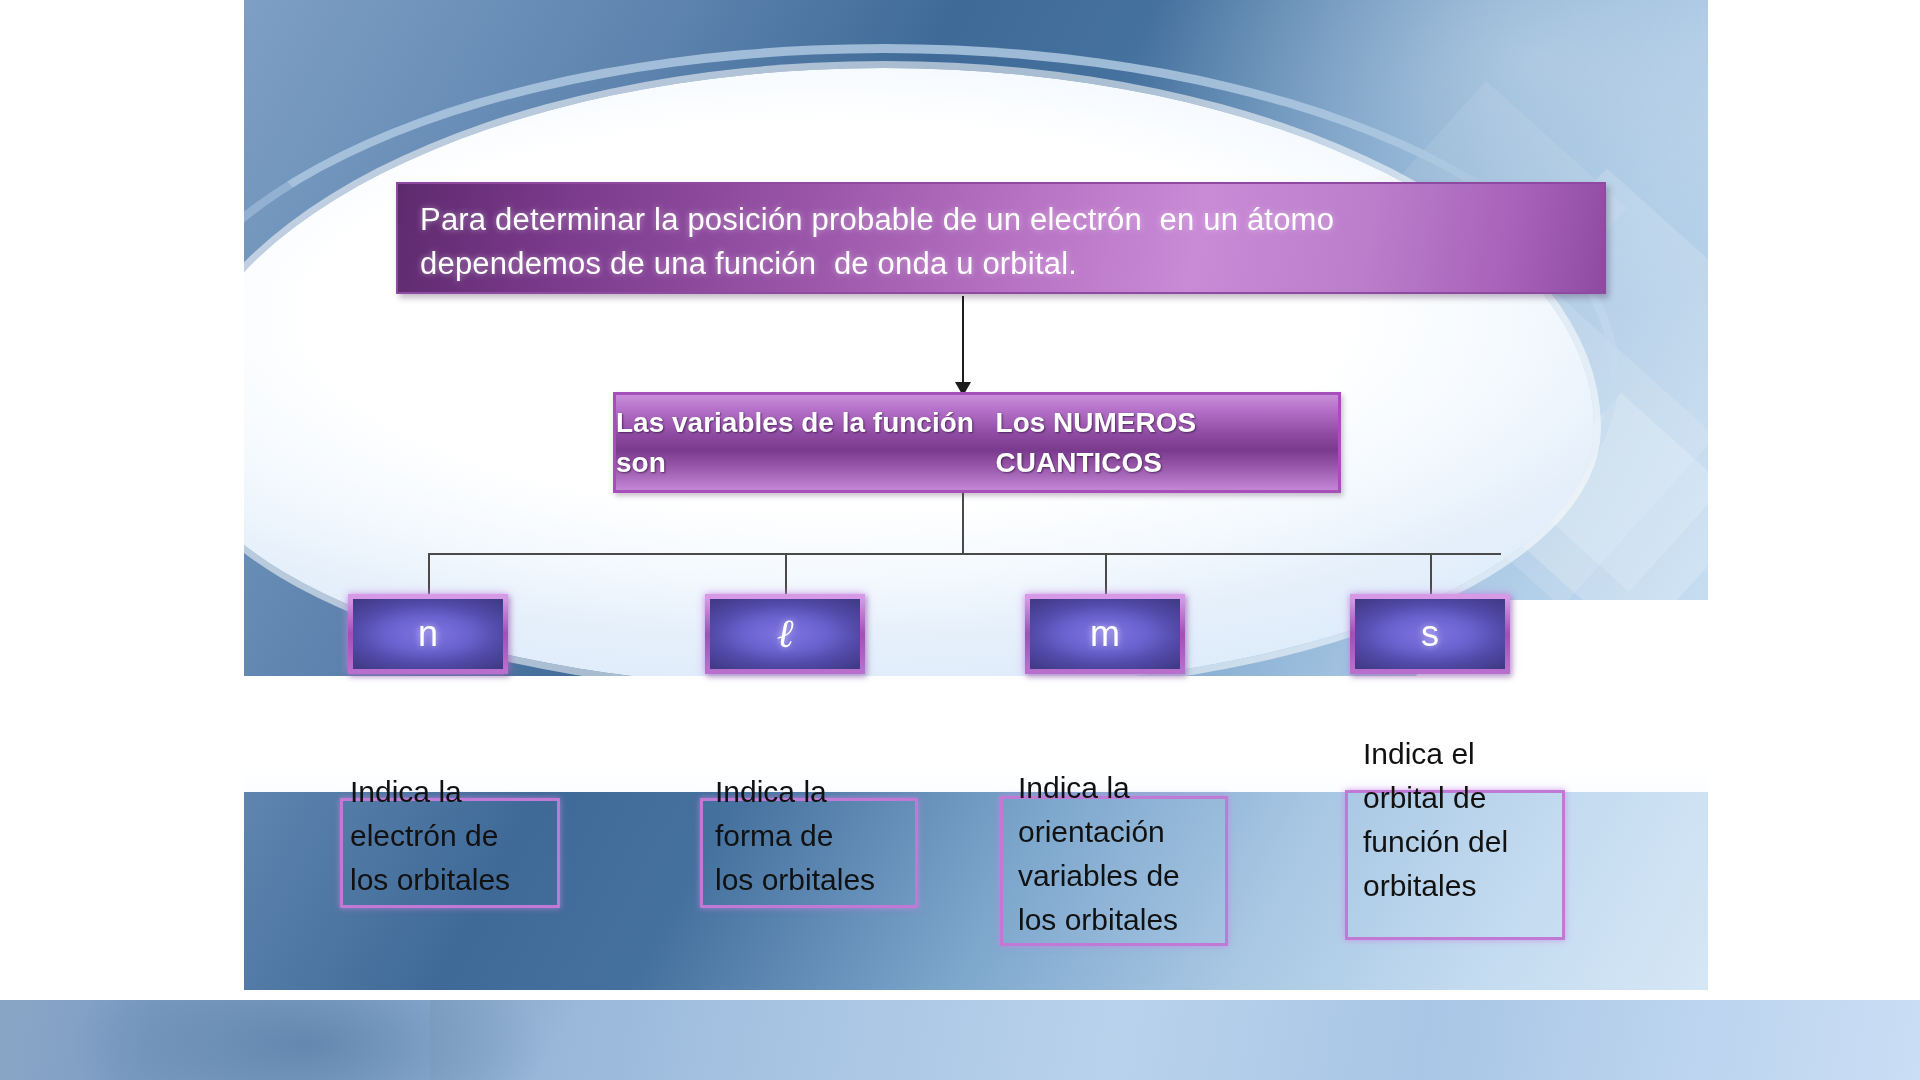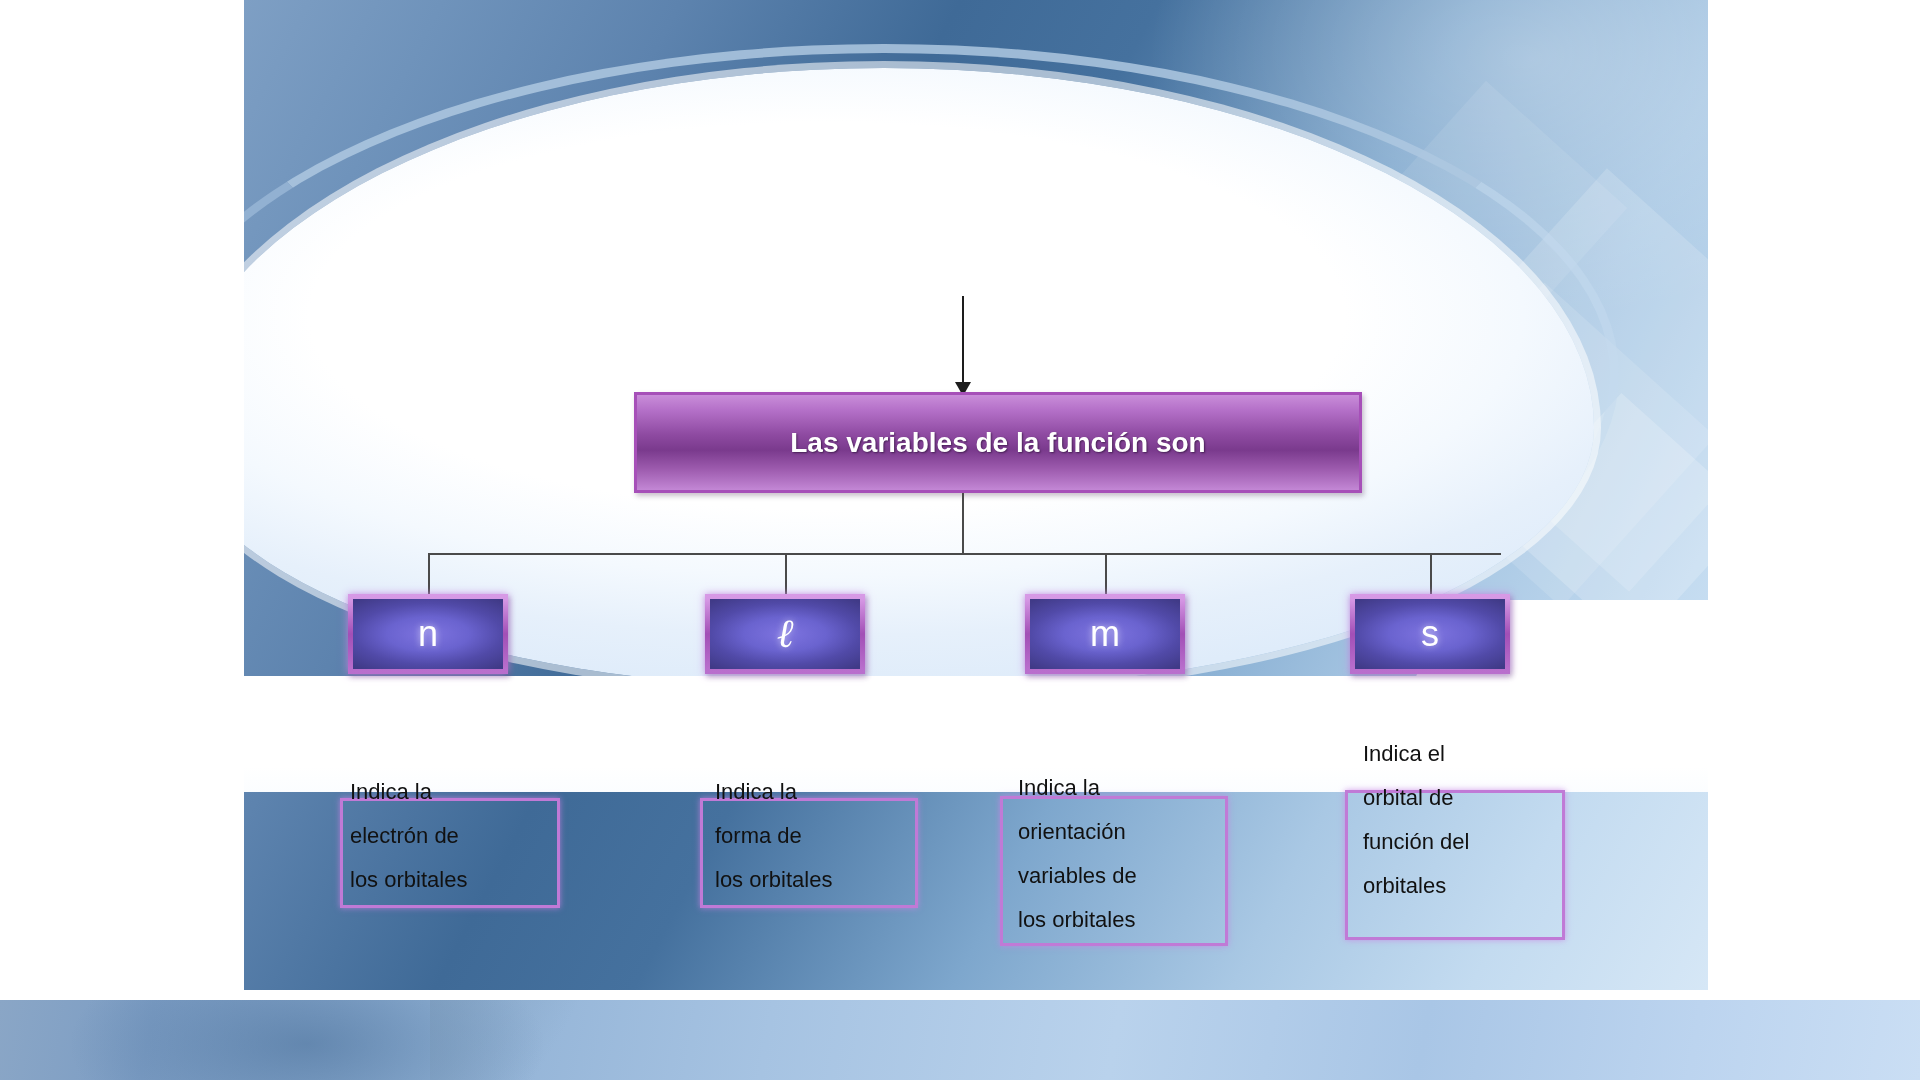--- a/index.html
+++ b/index.html
@@ -196,21 +196,21 @@
     top: 382px;
     width: 0; height: 0;
     border-left: 8px solid transparent;
     border-right: 8px solid transparent;
     border-top: 14px solid #1d1d1d;
   }
 
   
   .subbox {
     position: absolute;
-    left: 634px;
+    left: 613px;
     top: 392px;
     width: 728px;
     height: 101px;
     background: linear-gradient(180deg,
         #c98dd9 0%,
         #b470c8 16%,
         #8e4aa1 42%,
         #7a3a8d 58%,
         #9d5bae 78%,
         #c387d5 100%);
@@ -264,21 +264,21 @@
   .qbox.q3 { left: 1025px; }
   .qbox.q4 { left: 1350px; }
   .qbox.q2 span { font-family: "Liberation Serif", serif; font-style: italic; font-size: 40px; }
 
   
   .desc {
     position: absolute;
     padding: 4px 8px 10px 10px;
   }
   .desc .dline {
-    font-size: 22px;
+    font-size: 30px;
     line-height: 44px;
     color: #111111;
     white-space: nowrap;
   }
   
   .desc-frame {
     position: absolute;
     border: 3px solid #c07ad6;
     box-shadow: 0 0 6px rgba(200,130,230,0.75);
     background: transparent;
@@ -311,26 +311,31 @@
     <div class="wedge"></div>
     <div class="lower-white"></div>
   </div>
 
   <div class="left-gutter"></div>
   <div class="right-gutter"></div>
   <div class="bottom-band"></div>
 
   <div class="diagram">
 
+    <div class="banner">
+      <div class="line">Para determinar la posición probable de un electrón  en un átomo</div>
+      <div class="line">dependemos de una función  de onda u orbital.</div>
+    </div>
 
     <div class="arrow-stem"></div>
     <div class="arrow-head"></div>
 
     <div class="subbox">
       <div class="l">Las variables de la función son</div>
+      <div class="l">Los NUMEROS CUANTICOS</div>
     </div>
 
     <div class="conn vtop"></div>
     <div class="conn hbar"></div>
     <div class="conn drop1"></div>
     <div class="conn drop2"></div>
     <div class="conn drop3"></div>
     <div class="conn drop4"></div>
 
     <div class="qbox q1">

